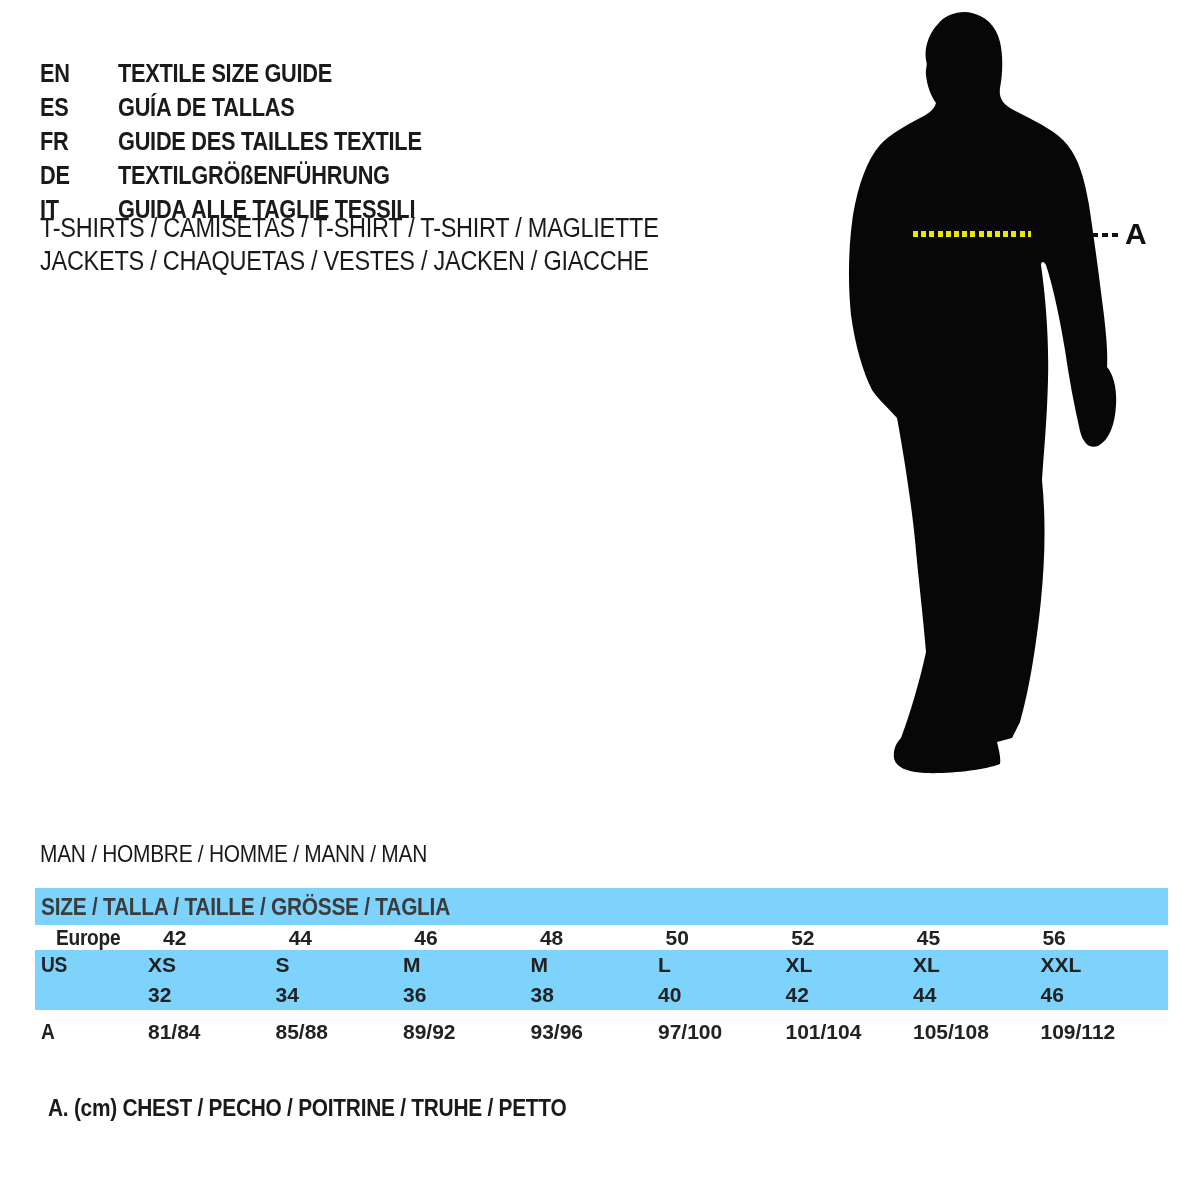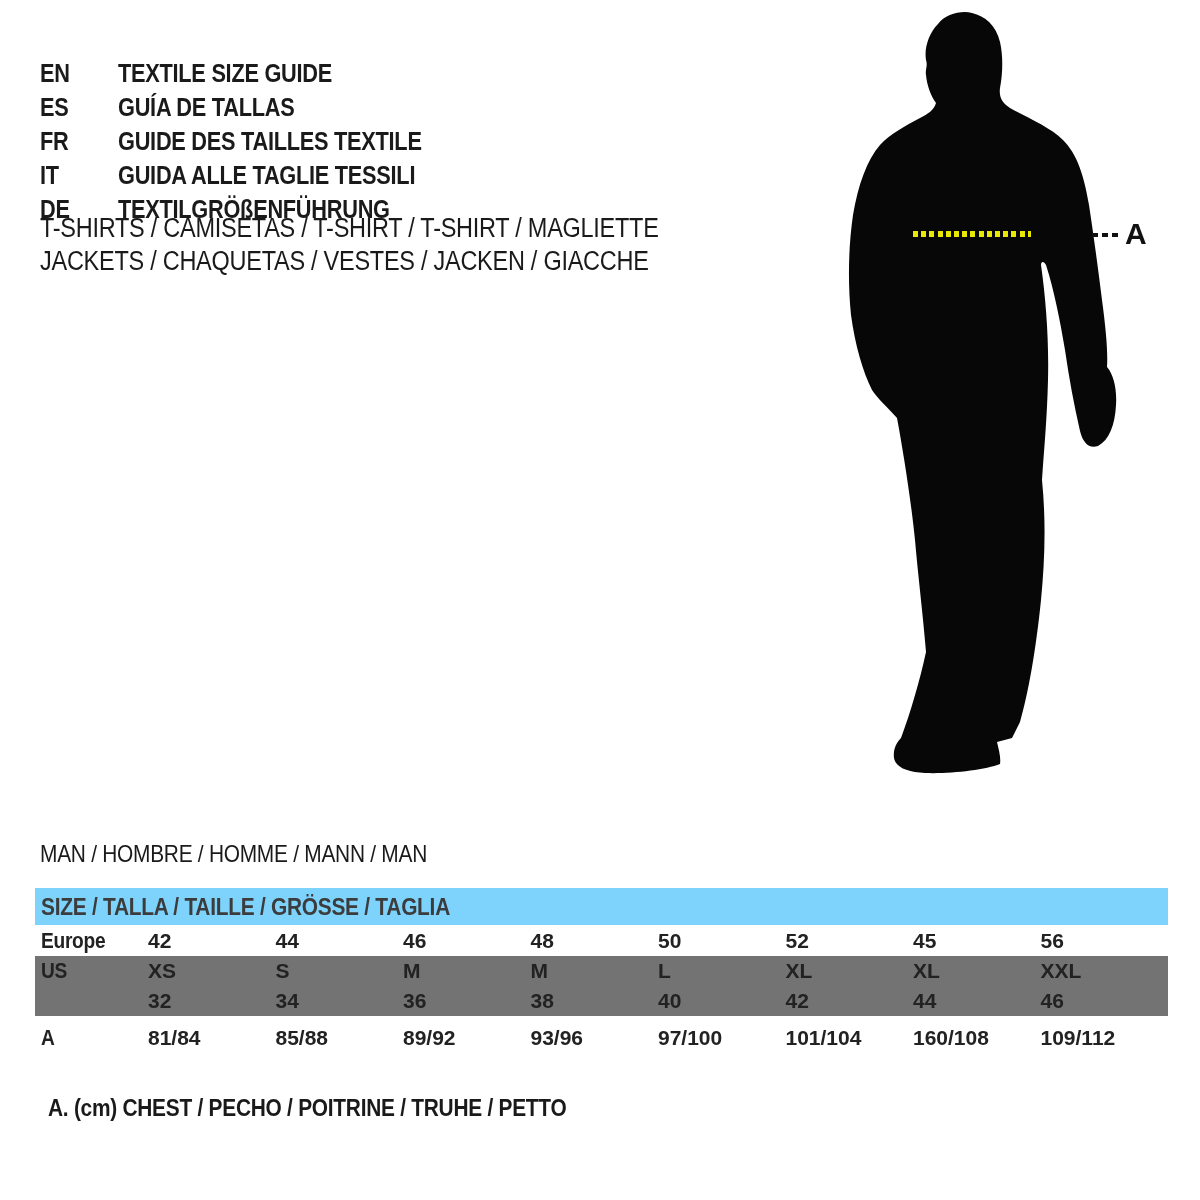--- a/index.html
+++ b/index.html
@@ -32,22 +32,22 @@
   
   .size-table{position:absolute;left:35px;top:888px;width:1133px;}
   .table-header{
     height:37px;background:#7dd3fc;display:flex;align-items:center;
     padding-left:6px;box-sizing:border-box;font-weight:bold;font-size:24px;color:#3c3c3c;
   }
   .t-row{
     display:grid;grid-template-columns:113px repeat(8,1fr);
     align-items:center;height:30px;font-weight:bold;font-size:21px;color:#222;
   }
-  .t-row.first{height:31px;}
-  .t-row.shaded{background:#737373;}
+  .t-row.first{height:25px;margin-left:15px;}
+  .t-row.shaded{background:#7dd3fc;}
   .t-spacer{height:7px;background:#ffffff;}
   .t-label{padding-left:6px;font-size:22px;}
   .t-cell{text-align:left;}
   
   .footnote{position:absolute;left:48px;top:1094px;font-weight:bold;font-size:24px;}
 </style>
 </head>
 <body>
 
 <div class="canvas">
@@ -59,26 +59,26 @@
     </div>
     <div class="lang-row">
       <span class="lang-code cond">ES</span>
       <span class="cond">GUÍA DE TALLAS</span>
     </div>
     <div class="lang-row">
       <span class="lang-code cond">FR</span>
       <span class="cond">GUIDE DES TAILLES TEXTILE</span>
     </div>
     <div class="lang-row">
+      <span class="lang-code cond">DE</span>
+      <span class="cond">TEXTILGRÖßENFÜHRUNG</span>
+    </div>
+    <div class="lang-row">
       <span class="lang-code cond">IT</span>
       <span class="cond">GUIDA ALLE TAGLIE TESSILI</span>
-    </div>
-    <div class="lang-row">
-      <span class="lang-code cond">DE</span>
-      <span class="cond">TEXTILGRÖßENFÜHRUNG</span>
     </div>
   </div>
 
   <div class="cat-block">
     <div class="cat-line">
       <span class="cond">T-SHIRTS / CAMISETAS / T-SHIRT / T-SHIRT / MAGLIETTE</span>
     </div>
     <div class="cat-line">
       <span class="cond">JACKETS / CHAQUETAS / VESTES / JACKEN / GIACCHE</span>
     </div>
@@ -179,21 +179,21 @@
     <div class="t-spacer"></div>
 
     <div class="t-row">
       <div class="t-label"><span class="cond">A</span></div>
       <div class="t-cell">81/84</div>
       <div class="t-cell">85/88</div>
       <div class="t-cell">89/92</div>
       <div class="t-cell">93/96</div>
       <div class="t-cell">97/100</div>
       <div class="t-cell">101/104</div>
-      <div class="t-cell">160/108</div>
+      <div class="t-cell">105/108</div>
       <div class="t-cell">109/112</div>
     </div>
   </div>
 
   <div class="footnote">
     <span class="cond">A. (cm) CHEST / PECHO / POITRINE / TRUHE / PETTO</span>
   </div>
 
 </div>
 

